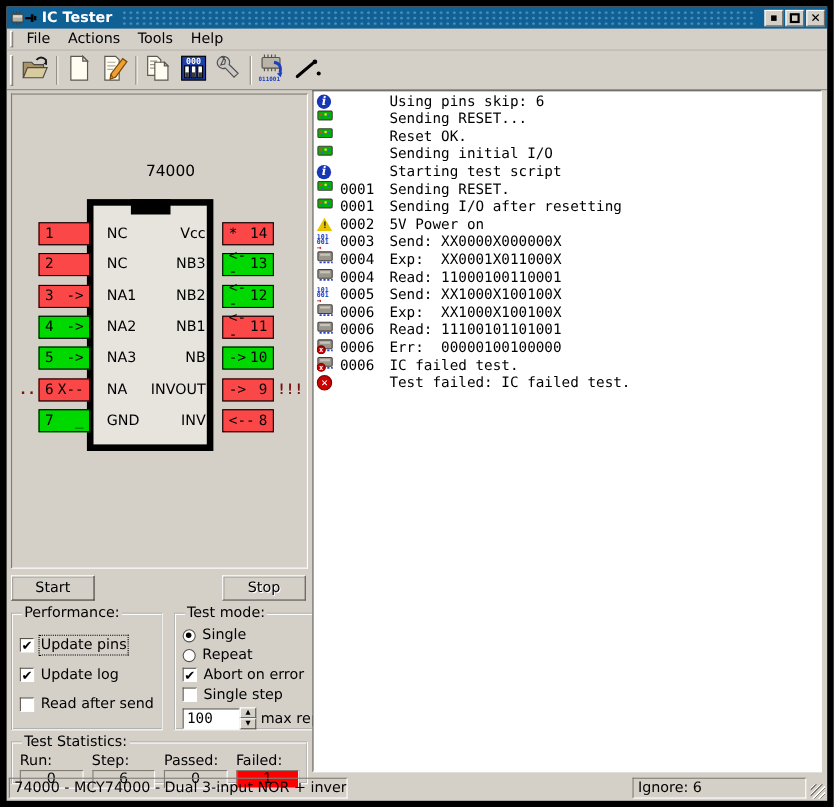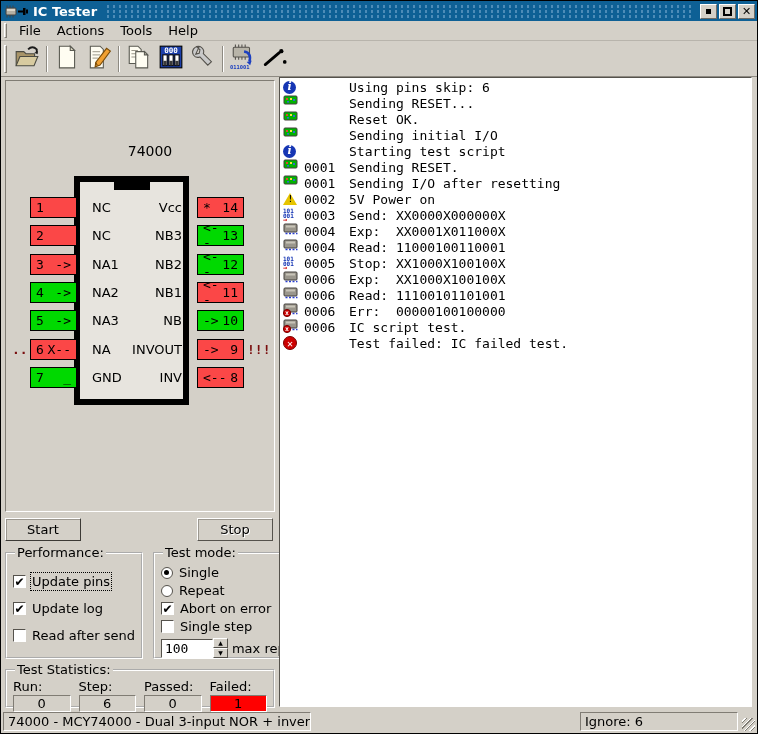--- a/index.html
+++ b/index.html
@@ -1,20 +1,20 @@
 <!DOCTYPE html>
 <html style="--bg: #d4d0c8; --titlebar: #0e6095; --titledot: #4d8cb8; --alert: #7a0f0f; --failed: #ff0000;"><head>
 <meta charset="utf-8">
 <style>
   * { box-sizing: border-box; margin: 0; padding: 0; }
   html,body { width: 758px; height: 734px; }
   body { font-family: "DejaVu Sans", "Liberation Sans", sans-serif; font-size: 13px; background:#555; }
   .mono { font-family: "DejaVu Sans Mono", "Liberation Mono", monospace; }
 
-  #window { width:758px; height:734px; background:var(--bg); border:1px solid #000000;
+  #window { width:758px; height:734px; background:var(--bg); border:6px solid #000000;
             display:flex; flex-direction:column; overflow:hidden; }
 
   
   #titlebar { height:20px; background:var(--titlebar); display:flex; align-items:center;
               padding:0 2px 0 4px; flex:0 0 auto; }
   #title-icon { width:24px; height:15px; flex:0 0 auto; margin-right:4px; }
   #window-title { color:#fff; font-weight:bold; font-size:13px; margin-right:8px; white-space:nowrap; }
   #title-pattern { flex:1; height:14px; margin-right:6px;
       background-image: radial-gradient(circle, var(--titledot) 1.2px, transparent 1.3px);
       background-size:6px 5px; }
@@ -578,21 +578,21 @@
           </div>
           <div class="log-row">
             <span class="log-icon">
               <span class="ic-send">
                 <span>101</span>
                 <span>001</span>
                 <span class="arr">→</span>
               </span>
             </span>
             <span class="log-step">0005</span>
-            <span class="log-desc">Stop: XX1000X100100X</span>
+            <span class="log-desc">Send: XX1000X100100X</span>
           </div>
           <div class="log-row">
             <span class="log-icon">
               <span><svg width="15" height="15" viewBox="0 0 15 15">
                   <rect x="1" y="2" width="13" height="8" rx="1" fill="#9a968c" stroke="#44413c"></rect>
                   <rect x="3" y="3.5" width="9" height="2" fill="#c8c4b8"></rect>
                   <path d="M2.5 11.5h2M6 11.5h2M9.5 11.5h2M13 11.5h1.5" stroke="#2a3fd0" stroke-width="1.6"></path>
                 </svg></span>
             </span>
             <span class="log-step">0006</span>
@@ -626,21 +626,21 @@
             <span class="log-icon">
               <span><svg width="15" height="15" viewBox="0 0 15 15">
                   <rect x="1" y="2" width="13" height="8" rx="1" fill="#9a968c" stroke="#44413c"></rect>
                   <rect x="3" y="3.5" width="9" height="2" fill="#c8c4b8"></rect>
                   <path d="M2.5 11.5h2M6 11.5h2M9.5 11.5h2M13 11.5h1.5" stroke="#2a3fd0" stroke-width="1.6"></path>
                   <circle cx="4" cy="11" r="3.6" fill="#cc0000" stroke="#7a0000"></circle>
                   <text x="4" y="13.4" font-size="6.5" fill="#fff" text-anchor="middle" font-weight="bold">x</text>
                 </svg></span>
             </span>
             <span class="log-step">0006</span>
-            <span class="log-desc">IC script test.</span>
+            <span class="log-desc">IC failed test.</span>
           </div>
           <div class="log-row">
             <span class="log-icon">
               <span class="ic-fail">✕</span>
             </span>
             <span class="log-step"></span>
             <span class="log-desc">Test failed: IC failed test.</span>
           </div>
         </div>
     </div>

